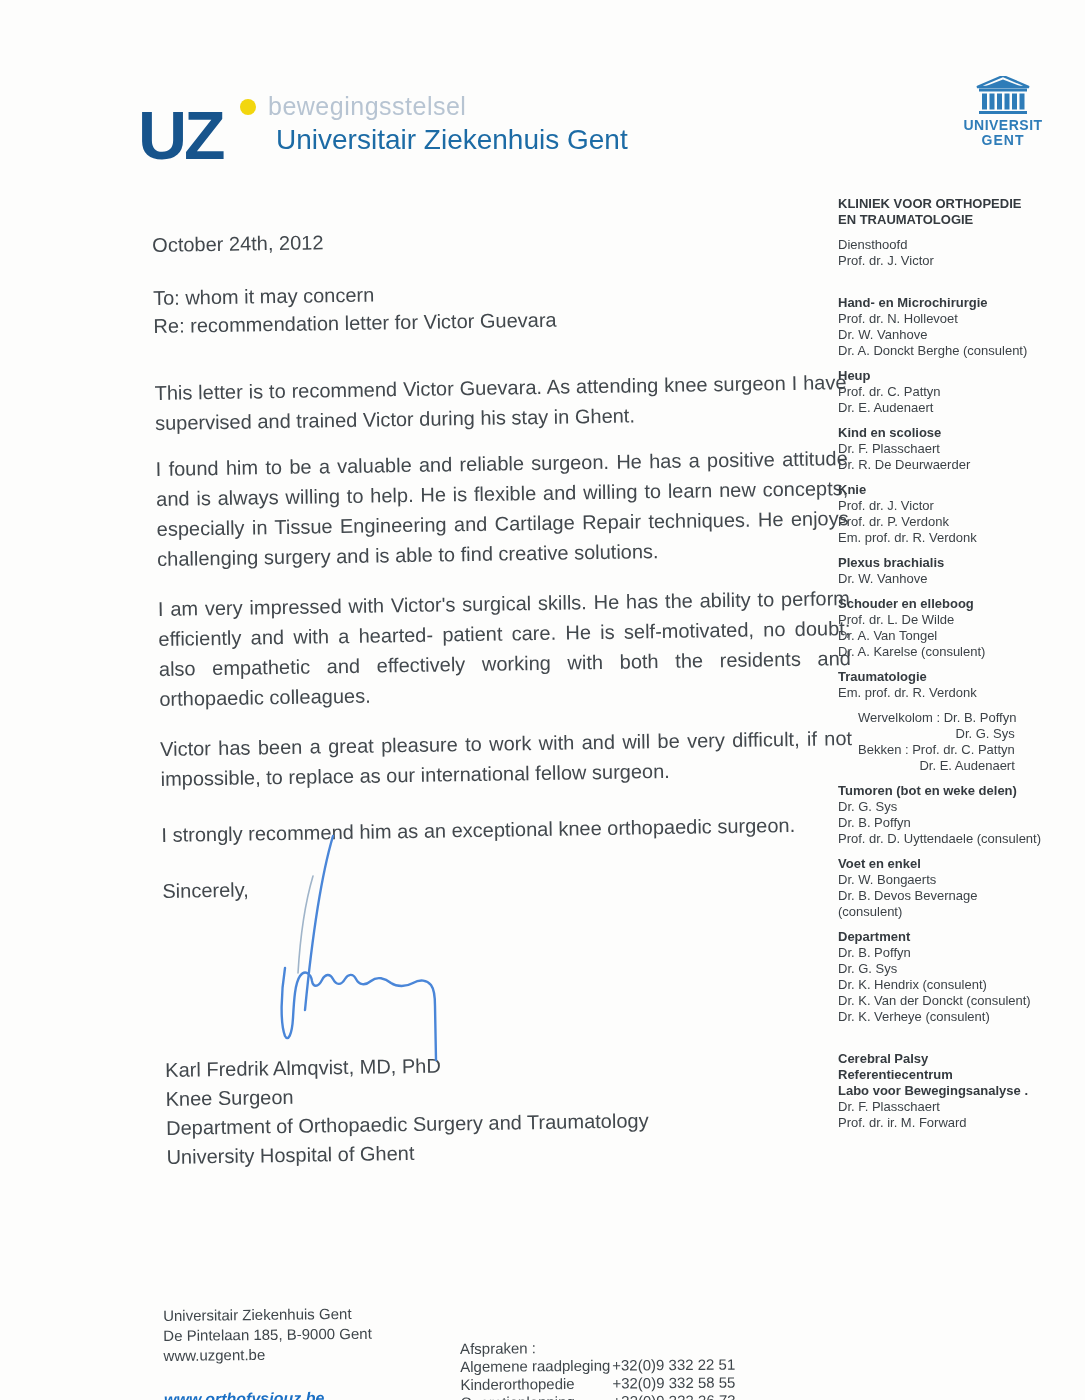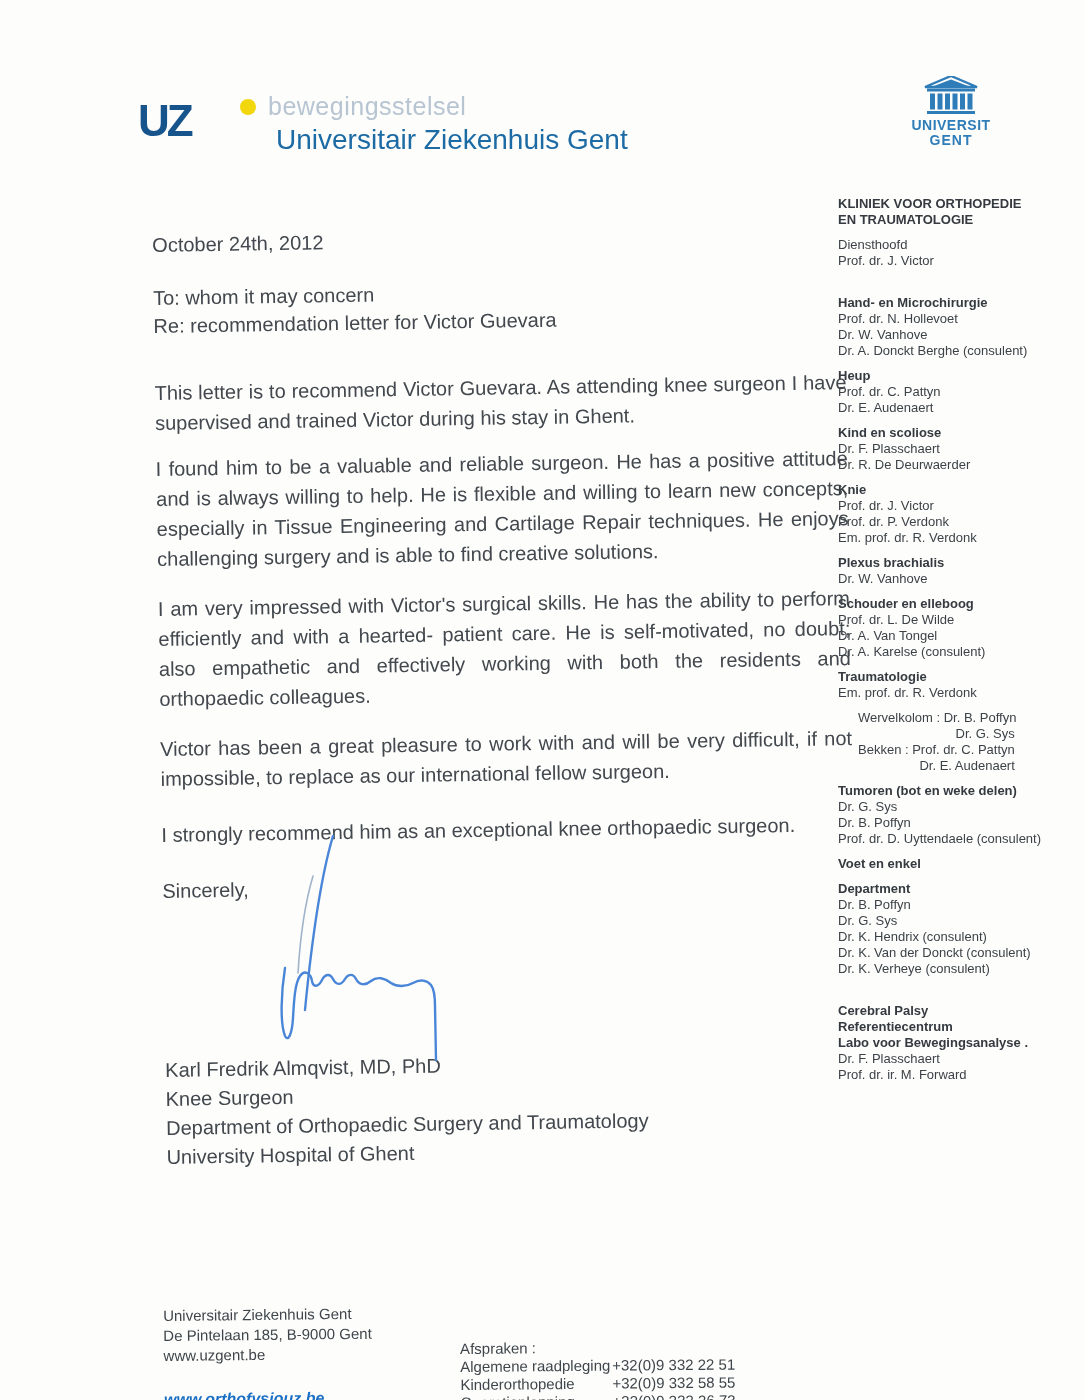--- a/index.html
+++ b/index.html
@@ -17,30 +17,30 @@
     position: absolute; left: 240px; top: 92px;
     font-size: 25px; color: #b7c4d2; letter-spacing: 0.5px;
     display: flex; align-items: center; gap: 12px;
   }
   .dot {
     width: 16px; height: 16px; border-radius: 50%;
     background: #f2d60e; display: inline-block;
   }
   .uz-logo {
     position: absolute; left: 138px; top: 96px;
-    font-size: 44px; font-weight: bold; letter-spacing: -3px;
+    font-size: 68px; font-weight: bold; letter-spacing: -3px;
     color: #17548c;
     text-align: center;
   }
   .org-name {
     position: absolute; left: 276px; top: 124px;
     font-size: 28px; color: #1c6ba5;
   }
   .ugent {
-    position: absolute; left: 892px; top: 76px; width: 118px;
+    position: absolute; left: 944px; top: 76px; width: 118px;
     text-align: center; color: #2e7cb8;
   }
   .ugent svg { display: block; margin: 0 auto 2px auto; }
   .ugent .ug-l1 { font-size: 14px; font-weight: bold; letter-spacing: 0.5px; line-height: 15px; }
   .ugent .ug-l2 { font-size: 14px; font-weight: bold; letter-spacing: 1px;  line-height: 15px; }
 
   
   .sidebar {
     position: absolute; left: 838px; top: 196px; width: 225px;
     font-size: 13px; line-height: 16px; color: #3c4247;
@@ -177,20 +177,23 @@
                  Dr. E. Audenaert</div>
   </div>
   <div class="sb-block">
     <div class="sb-bold">Tumoren (bot en weke delen)</div>
     <div class="sb-text">Dr. G. Sys
 Dr. B. Poffyn
 Prof. dr. D. Uyttendaele (consulent)</div>
   </div>
   <div class="sb-block">
     <div class="sb-bold">Voet en enkel</div>
+    <div class="sb-text">Dr. W. Bongaerts
+Dr. B. Devos Bevernage
+(consulent)</div>
   </div>
   <div class="sb-block">
     <div class="sb-bold">Department</div>
     <div class="sb-text">Dr. B. Poffyn
 Dr. G. Sys
 Dr. K. Hendrix (consulent)
 Dr. K. Van der Donckt (consulent)
 Dr. K. Verheye (consulent)</div>
   </div>
   <div class="sb-block gap-large">

